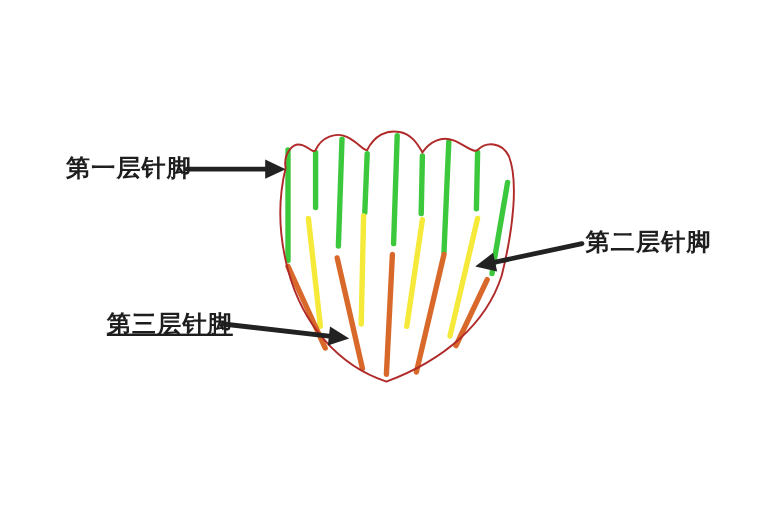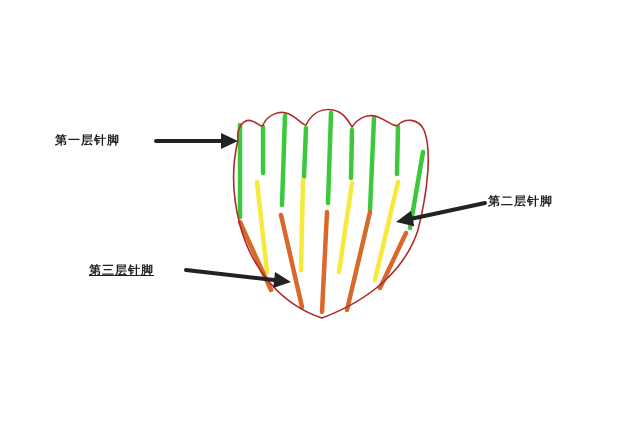--- a/index.html
+++ b/index.html
@@ -1,21 +1,21 @@
 <!DOCTYPE html>
 <html><head>
 <meta charset="utf-8">
 <style>
   html, body { margin: 0; padding: 0; background: #ffffff; }
   body { width: 640px; height: 427px; position: relative; overflow: hidden; }
   #canvas { position: absolute; left: 0; top: 0; width: 640px; height: 427px; }
   .label {
     position: absolute;
     font-family: "DejaVu Sans", "Liberation Sans", sans-serif;
-    font-size: 12px;
+    font-size: 20px;
     font-weight: bold;
     color: #1e1e1e;
     white-space: nowrap;
     letter-spacing: 1px;
     line-height: 22px;
   }
 </style>
 </head>
 <body>
 

